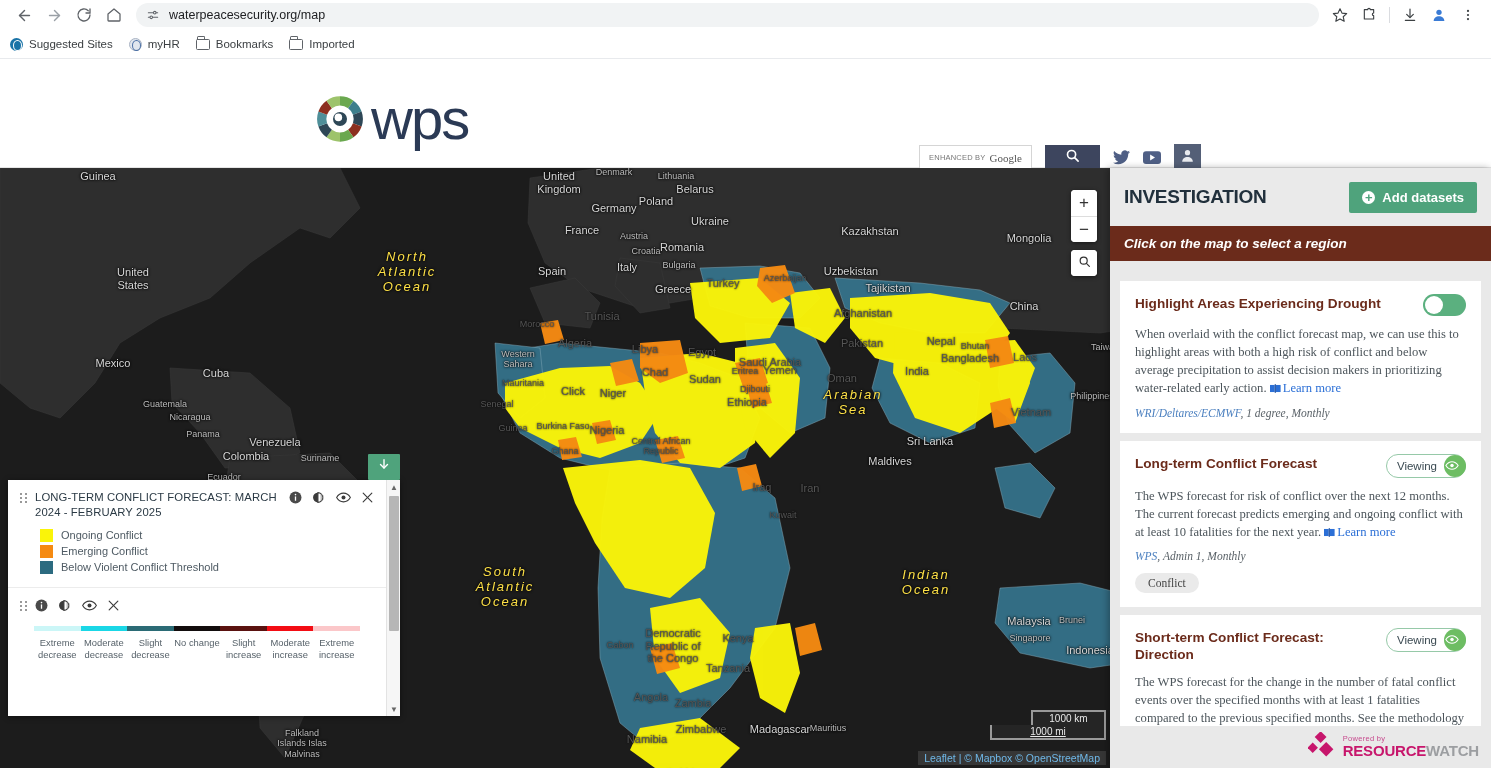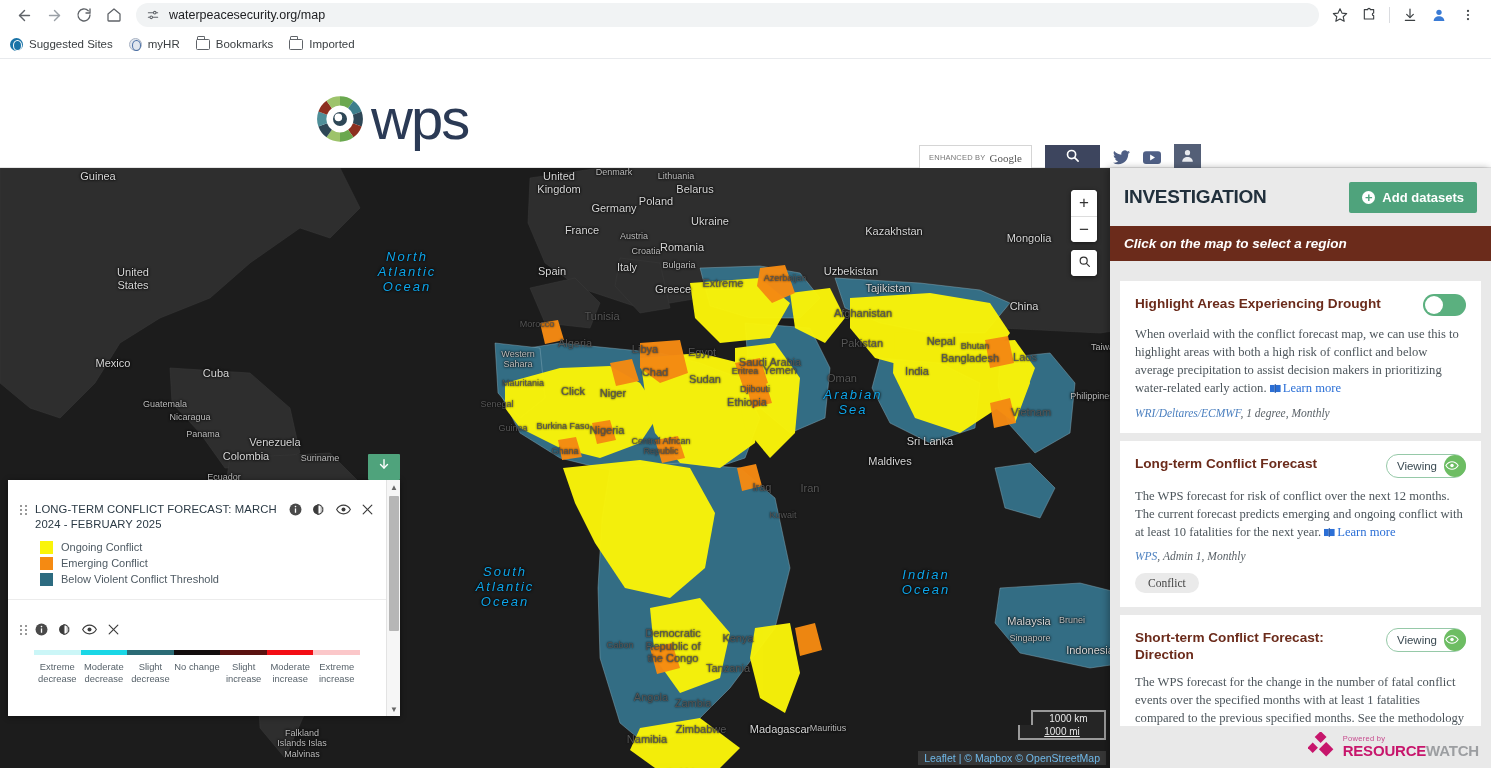--- a/index.html
+++ b/index.html
@@ -138,21 +138,21 @@
   .map-canvas { position:absolute; inset:0; }
   .mlabel {
     position: absolute; color: #d7d7d7; font-size: 11px;
     font-family: "Liberation Sans", sans-serif;
     white-space: nowrap; text-shadow: 0 0 3px #000, 0 0 2px #000;
     pointer-events: none; transform: translate(-50%,-50%);
     text-align: center; line-height: 1.15;
   }
   .mlabel.sm { font-size: 9px; color: #bdbdbd; }
   .mlabel.ocean {
-    font-style: italic; color: #0ea5e9; font-size: 13px; letter-spacing: 2px;
+    font-style: italic; color: #fde047; font-size: 13px; letter-spacing: 2px;
   }
   .mlabel.onland { color: #565656; text-shadow: 0 0 2px #000; }
 
   .map-ctrls {
     position: absolute; right: 394px; top: 22px;
     display: flex; flex-direction: column; gap: 8px; z-index: 30;
   }
   .ctrl-group { background:#fff; border-radius:4px; box-shadow:0 1px 4px rgba(0,0,0,.5); overflow:hidden; }
   .ctrl-btn {
     width: 26px; height: 26px; display:flex; align-items:center; justify-content:center;
@@ -163,21 +163,21 @@
   .scale-wrap {
     position: absolute; right: 385px; bottom: 28px; z-index: 25;
     display:flex; flex-direction: column; align-items:flex-end;
   }
   .scale-bar {
     font-size: 10px; color: #e8e8e8; background: rgba(40,40,40,.75);
     border: 2px solid #9a9a9a; border-top: none;
     padding: 0 5px; text-align:center; line-height: 13px;
   }
   .scale-bar.top { border-top: 2px solid #9a9a9a; border-bottom: none; width: 75px;}
-  .scale-bar.bot { width: 88px; text-decoration: underline; }
+  .scale-bar.bot { width: 116px; text-decoration: underline; }
   .attrib {
     position: absolute; right: 385px; bottom: 3px; z-index: 25;
     background: rgba(60,60,60,.82); color: #6fb8e8;
     font-size: 10.5px; padding: 1px 6px; cursor: pointer;
   }
   .attrib span { color: #6fb8e8; }
 
   
   .dl-btn {
     position: absolute; left: 368px; top: 286px; z-index: 40;
@@ -188,21 +188,21 @@
   .legend-panel {
     position: absolute; left: 8px; top: 312px; z-index: 35;
     width: 392px; height: 236px;
     background: #fff; box-shadow: 0 1px 6px rgba(0,0,0,.45);
     display: flex;
   }
   .legend-scroll {
     flex: 1; overflow: hidden; position: relative;
   }
   .legend-item { padding: 10px 12px 8px 12px; border-bottom: 1px solid #ececec; }
-  .legend-head { display: flex; align-items: flex-start; gap: 6px; margin-top: 12px; }
+  .legend-head { display: flex; align-items: flex-start; gap: 6px; }
   .grip {
     width: 9px; flex: none; margin-top: 3px;
     display: grid; grid-template-columns: 3px 3px; gap: 2px; cursor: grab;
   }
   .grip i { width:2px; height:2px; background:#777; border-radius:50%; display:block; }
   .legend-title {
     flex: 1; font-size: 11.3px; color: #2b3a45; line-height: 1.32;
     letter-spacing: .1px; padding-right: 4px;
   }
   .legend-acts { display:flex; align-items:center; gap: 10px; padding-top: 1px; flex:none; }
@@ -583,23 +583,23 @@
       <div class="mlabel" style="left: 614px; top: 40px;">Germany</div>
       <div class="mlabel" style="left: 710px; top: 53px;">Ukraine</div>
       <div class="mlabel" style="left: 582px; top: 62px;">France</div>
       <div class="mlabel sm" style="left: 634px; top: 68px;">Austria</div>
       <div class="mlabel sm" style="left: 646px; top: 83px;">Croatia</div>
       <div class="mlabel" style="left: 682px; top: 79px;">Romania</div>
       <div class="mlabel" style="left: 552px; top: 103px;">Spain</div>
       <div class="mlabel" style="left: 627px; top: 99px;">Italy</div>
       <div class="mlabel sm" style="left: 679px; top: 97px;">Bulgaria</div>
       <div class="mlabel" style="left: 673px; top: 121px;">Greece</div>
-      <div class="mlabel onland" style="left: 723px; top: 115px;">Extreme</div>
+      <div class="mlabel onland" style="left: 723px; top: 115px;">Turkey</div>
       <div class="mlabel sm onland" style="left: 785px; top: 110px;">Azerbaijan</div>
-      <div class="mlabel" style="left: 870px; top: 63px; margin-left: 24px;">Kazakhstan</div>
+      <div class="mlabel" style="left: 870px; top: 63px;">Kazakhstan</div>
       <div class="mlabel" style="left: 1029px; top: 70px;">Mongolia</div>
       <div class="mlabel" style="left: 851px; top: 103px;">Uzbekistan</div>
       <div class="mlabel" style="left: 888px; top: 120px;">Tajikistan</div>
       <div class="mlabel" style="left: 1024px; top: 138px;">China</div>
       <div class="mlabel sm onland" style="left: 537px; top: 156px;">Morocco</div>
       <div class="mlabel onland" style="left: 602px; top: 148px;">Tunisia</div>
       <div class="mlabel onland" style="left: 575px; top: 175px;">Algeria</div>
       <div class="mlabel onland" style="left: 645px; top: 181px;">Libya</div>
       <div class="mlabel onland" style="left: 702px; top: 184px;">Egypt</div>
       <div class="mlabel onland" style="left: 762px; top: 319px;">Iraq</div>

